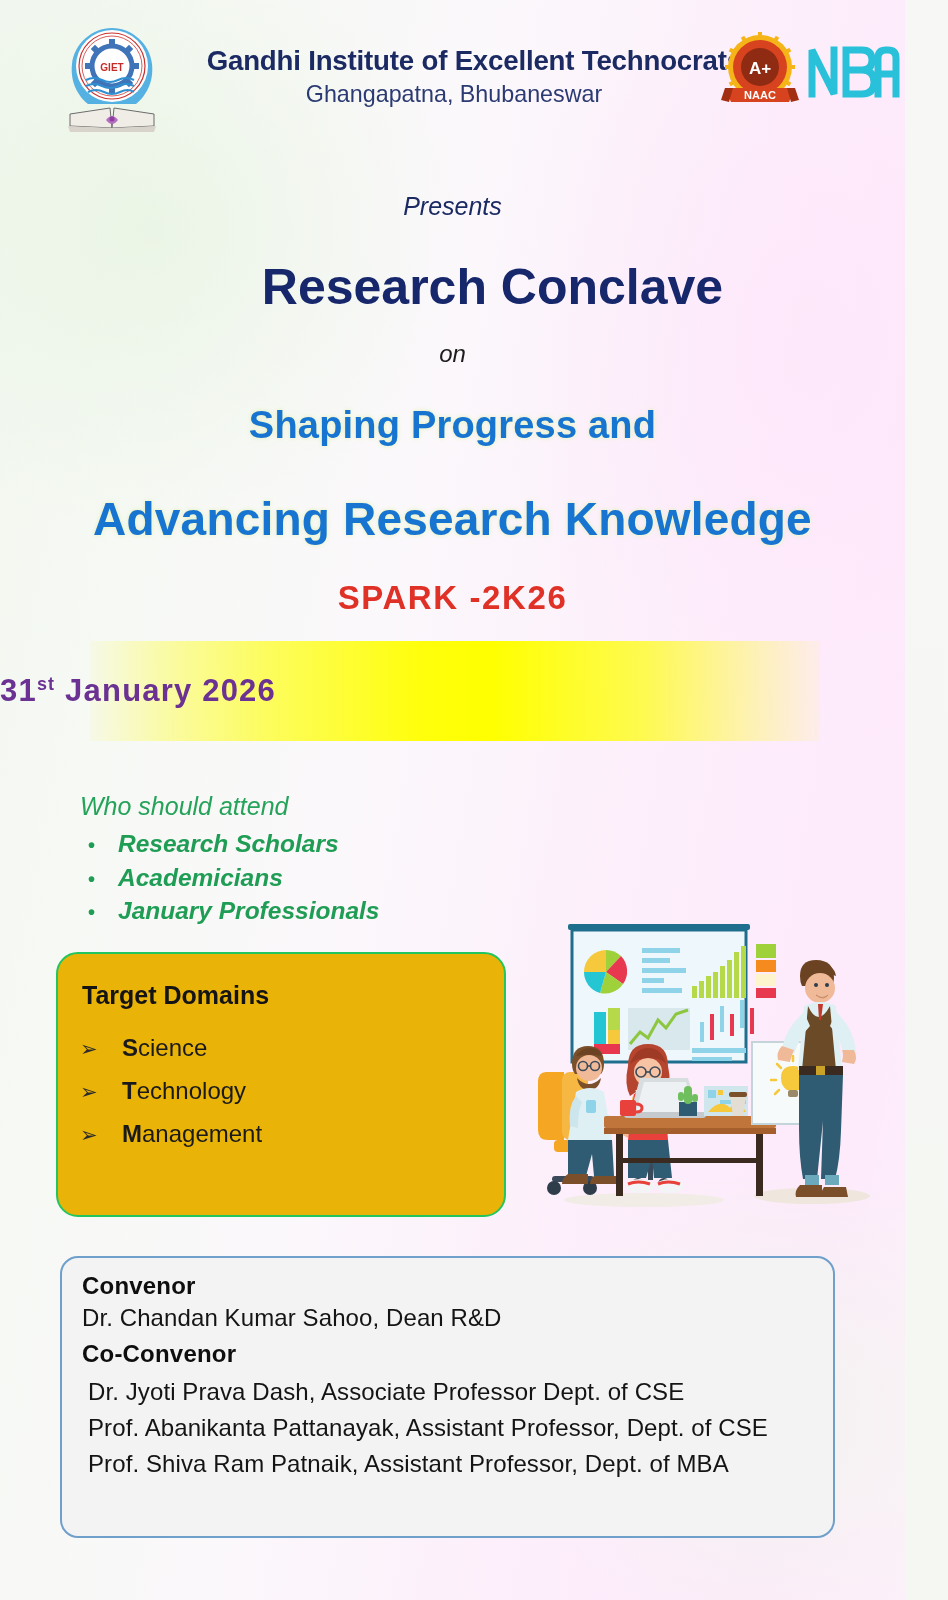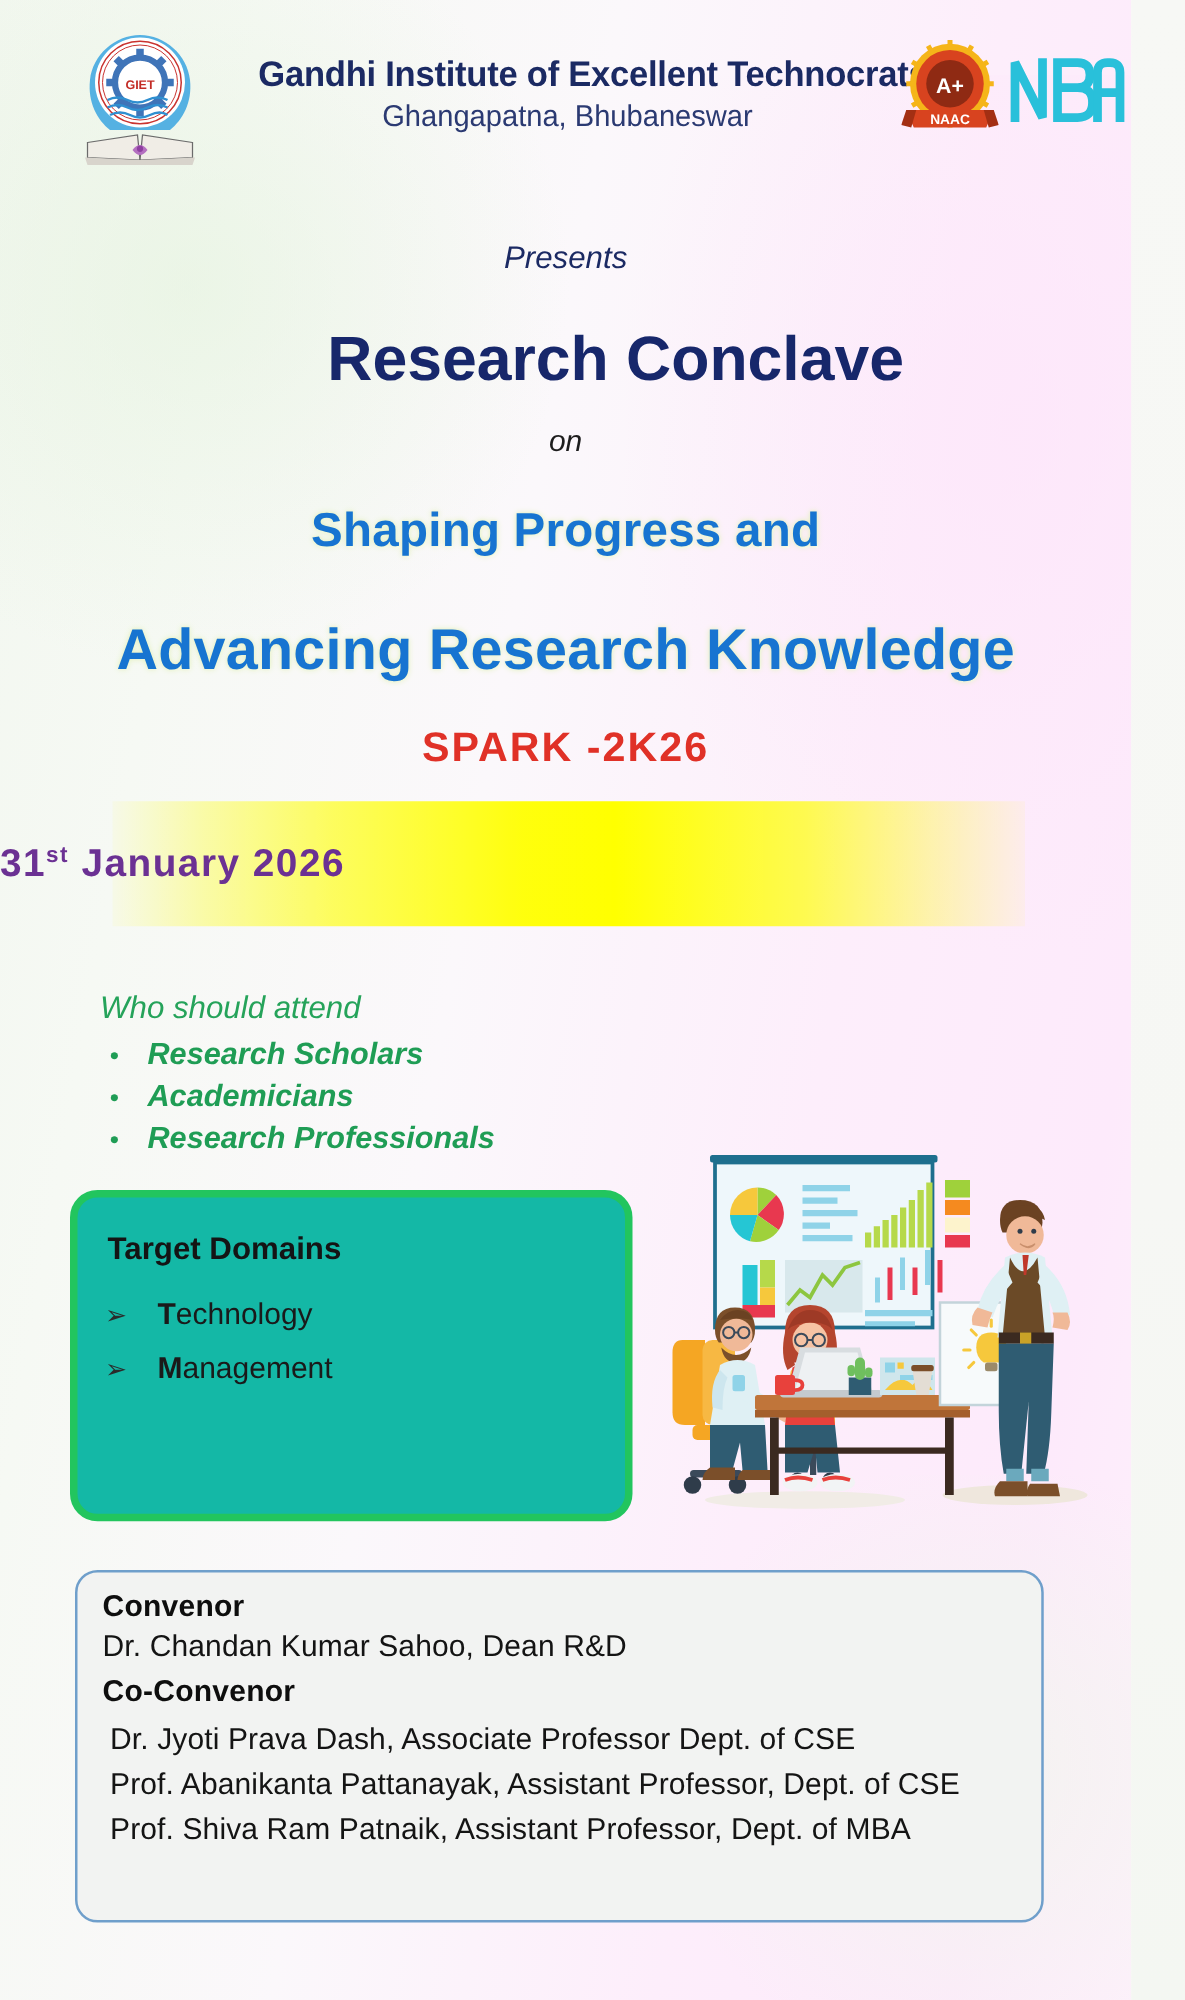--- a/index.html
+++ b/index.html
@@ -230,22 +230,22 @@
     font-style: normal;
     font-size: 20px;
     color: #1f9d55;
   }
 
   
   .domains-box {
     position: absolute;
     left: 56px; top: 952px;
     width: 450px; height: 265px;
-    background: #14b8a6;
-    border: 6px solid #22c55e;
+    background: #eab308;
+    border: 2px solid #22c55e;
     border-radius: 22px;
     box-sizing: border-box;
     padding-left: 43px;
   }
   .domains-title {
     position: absolute;
     left: 24px; top: 27px;
     font-size: 25px;
     font-weight: bold;
     color: #141414;
@@ -434,26 +434,27 @@
   <div class="theme theme-2">Advancing Research Knowledge</div>
   <div class="spark">SPARK -2K26</div>
 
   <div class="date-band"></div>
   <div class="date-text"><span>31</span><sup>st</sup> <span>January 2026</span></div>
 
   <div class="attend-head">Who should attend</div>
   <ul class="attend-list">
     <li><span class="bullet">•</span><span>Research Scholars</span></li>
     <li><span class="bullet">•</span><span>Academicians</span></li>
-    <li><span class="bullet">•</span><span>Research Professionals</span></li>
+    <li><span class="bullet">•</span><span>January Professionals</span></li>
   </ul>
 
   <div class="domains-box">
     <div class="domains-title">Target Domains</div>
     <ul class="domains-list">
+      <li><span class="arrow">➢</span><b>S</b><span>cience</span></li>
       <li><span class="arrow">➢</span><b>T</b><span>echnology</span></li>
       <li><span class="arrow">➢</span><b>M</b><span>anagement</span></li>
     </ul>
   </div>
 
   <div class="illus">
     <svg viewBox="0 0 360 320" width="360" height="320">
 
       <ellipse cx="288" cy="300" rx="58" ry="8" fill="#efe7dd"></ellipse>
       <ellipse cx="120" cy="304" rx="80" ry="7" fill="#f1ece6"></ellipse>

